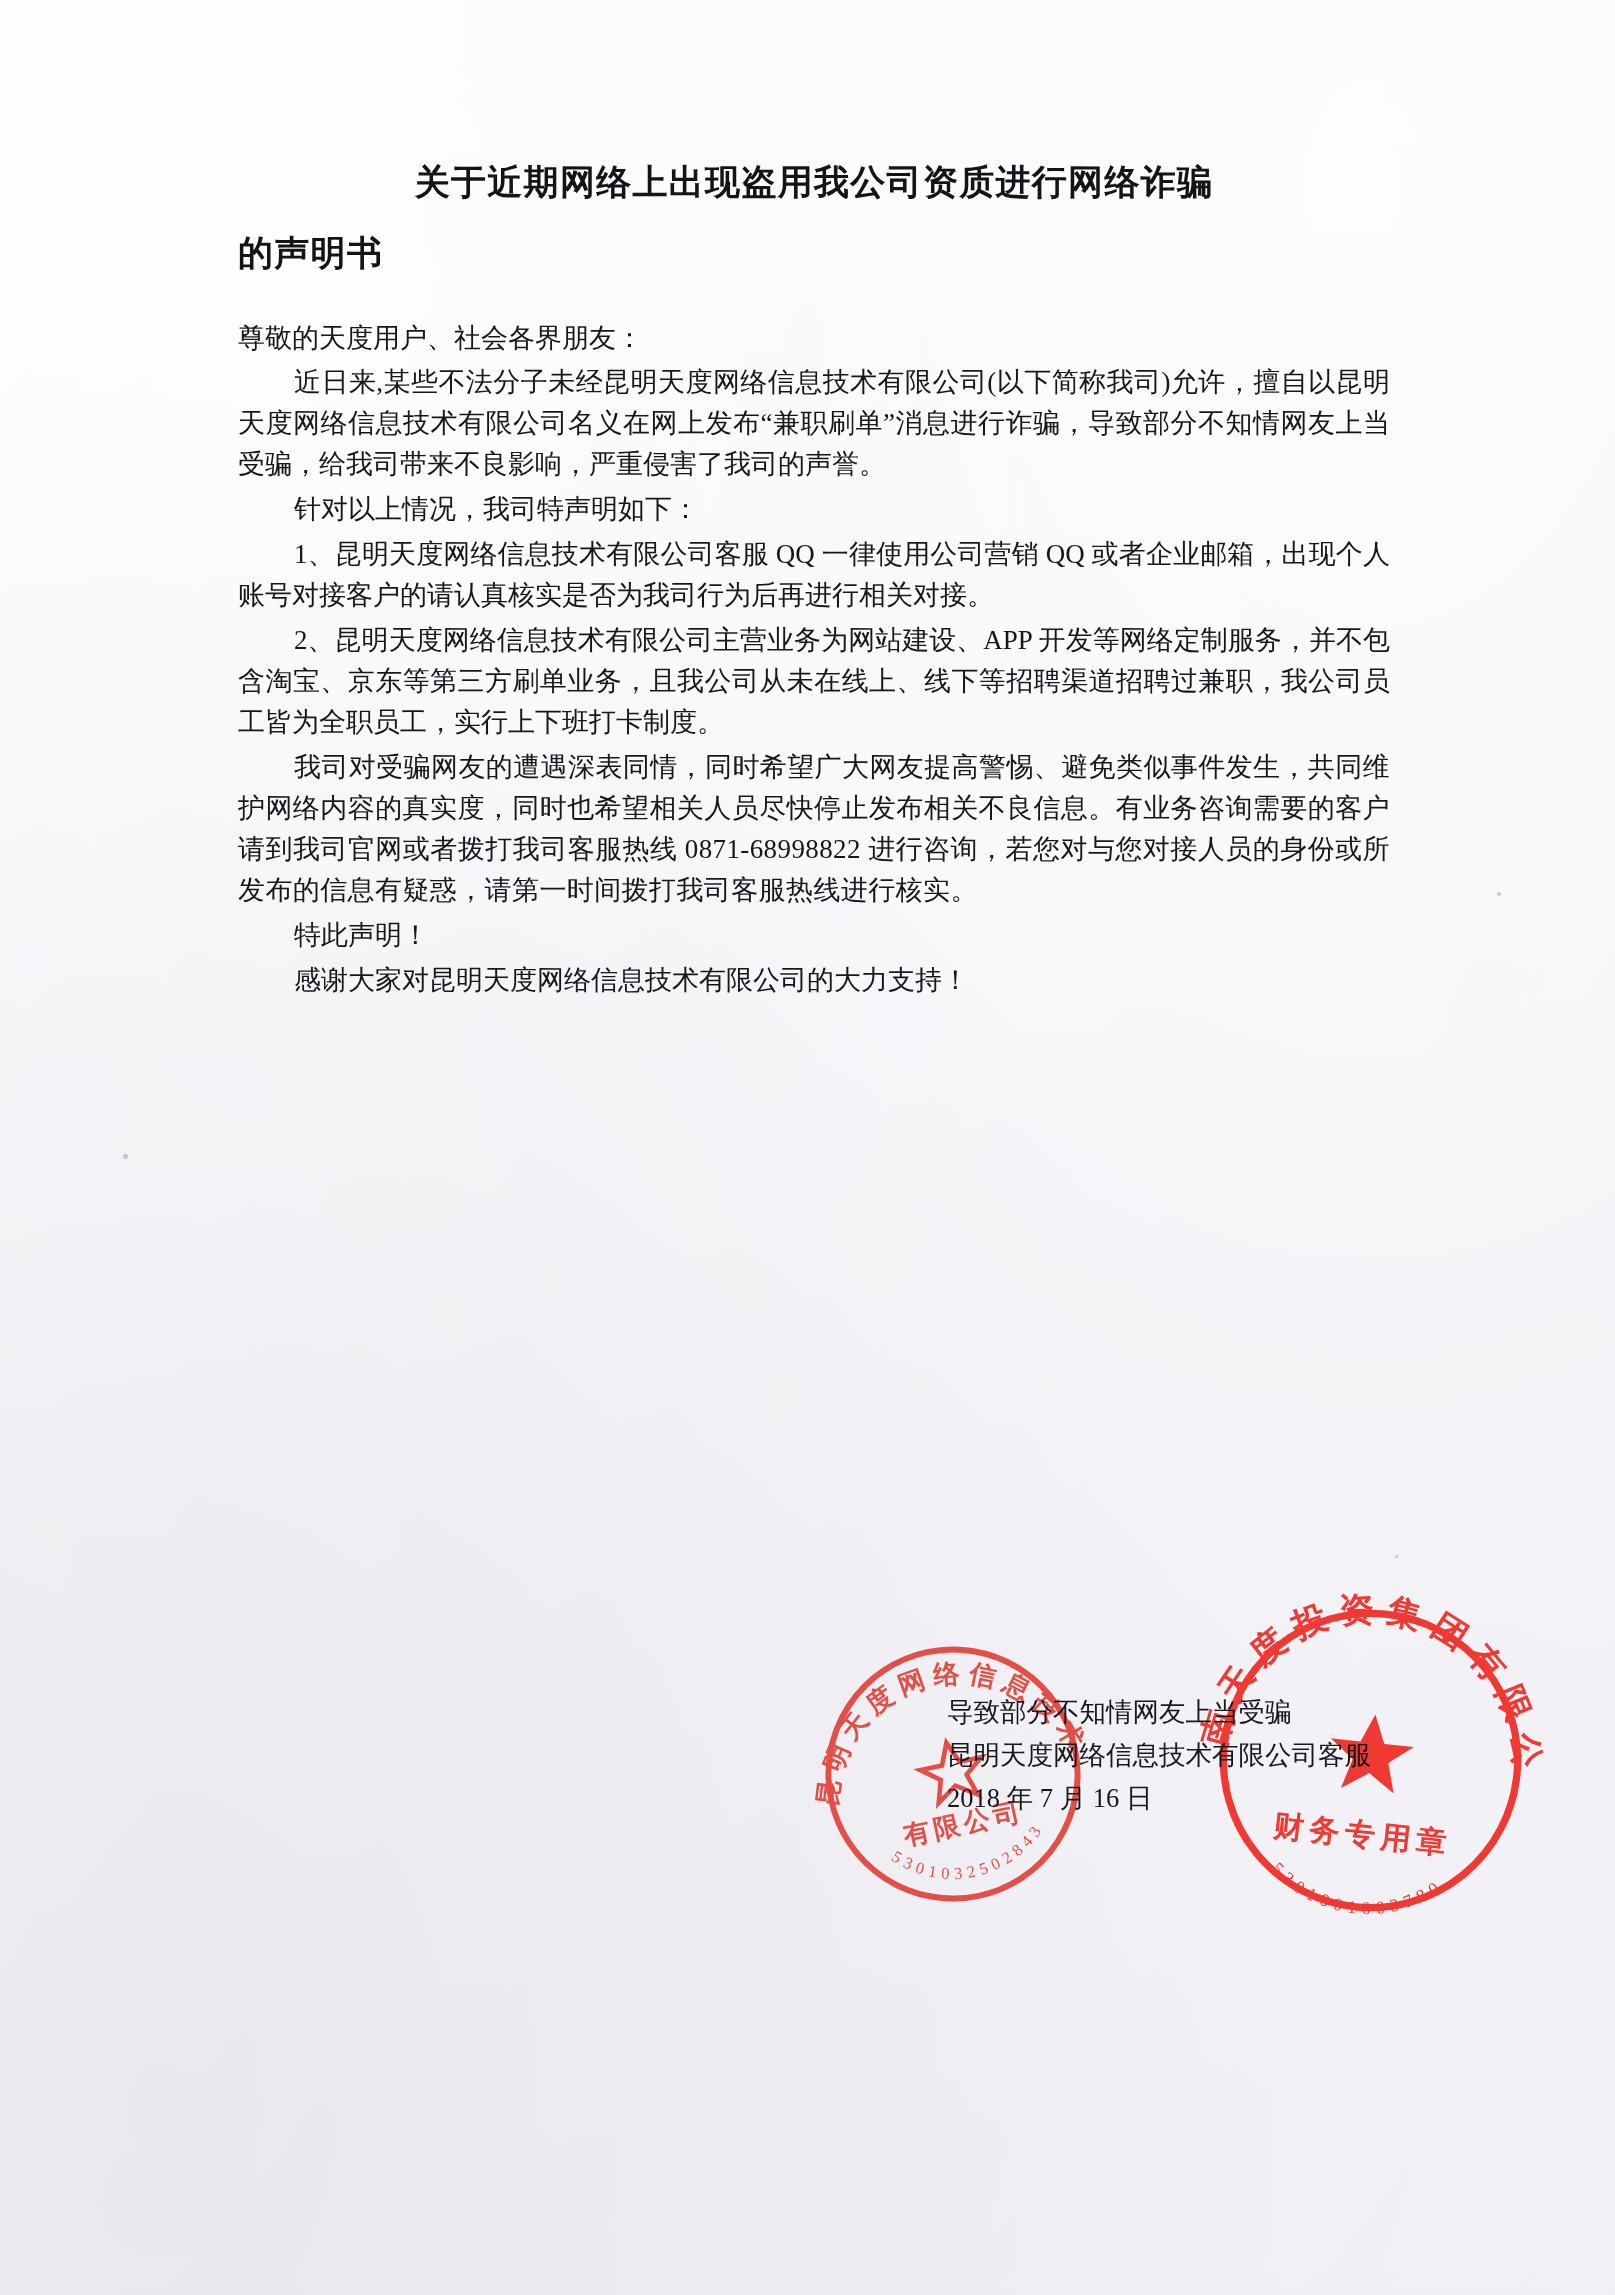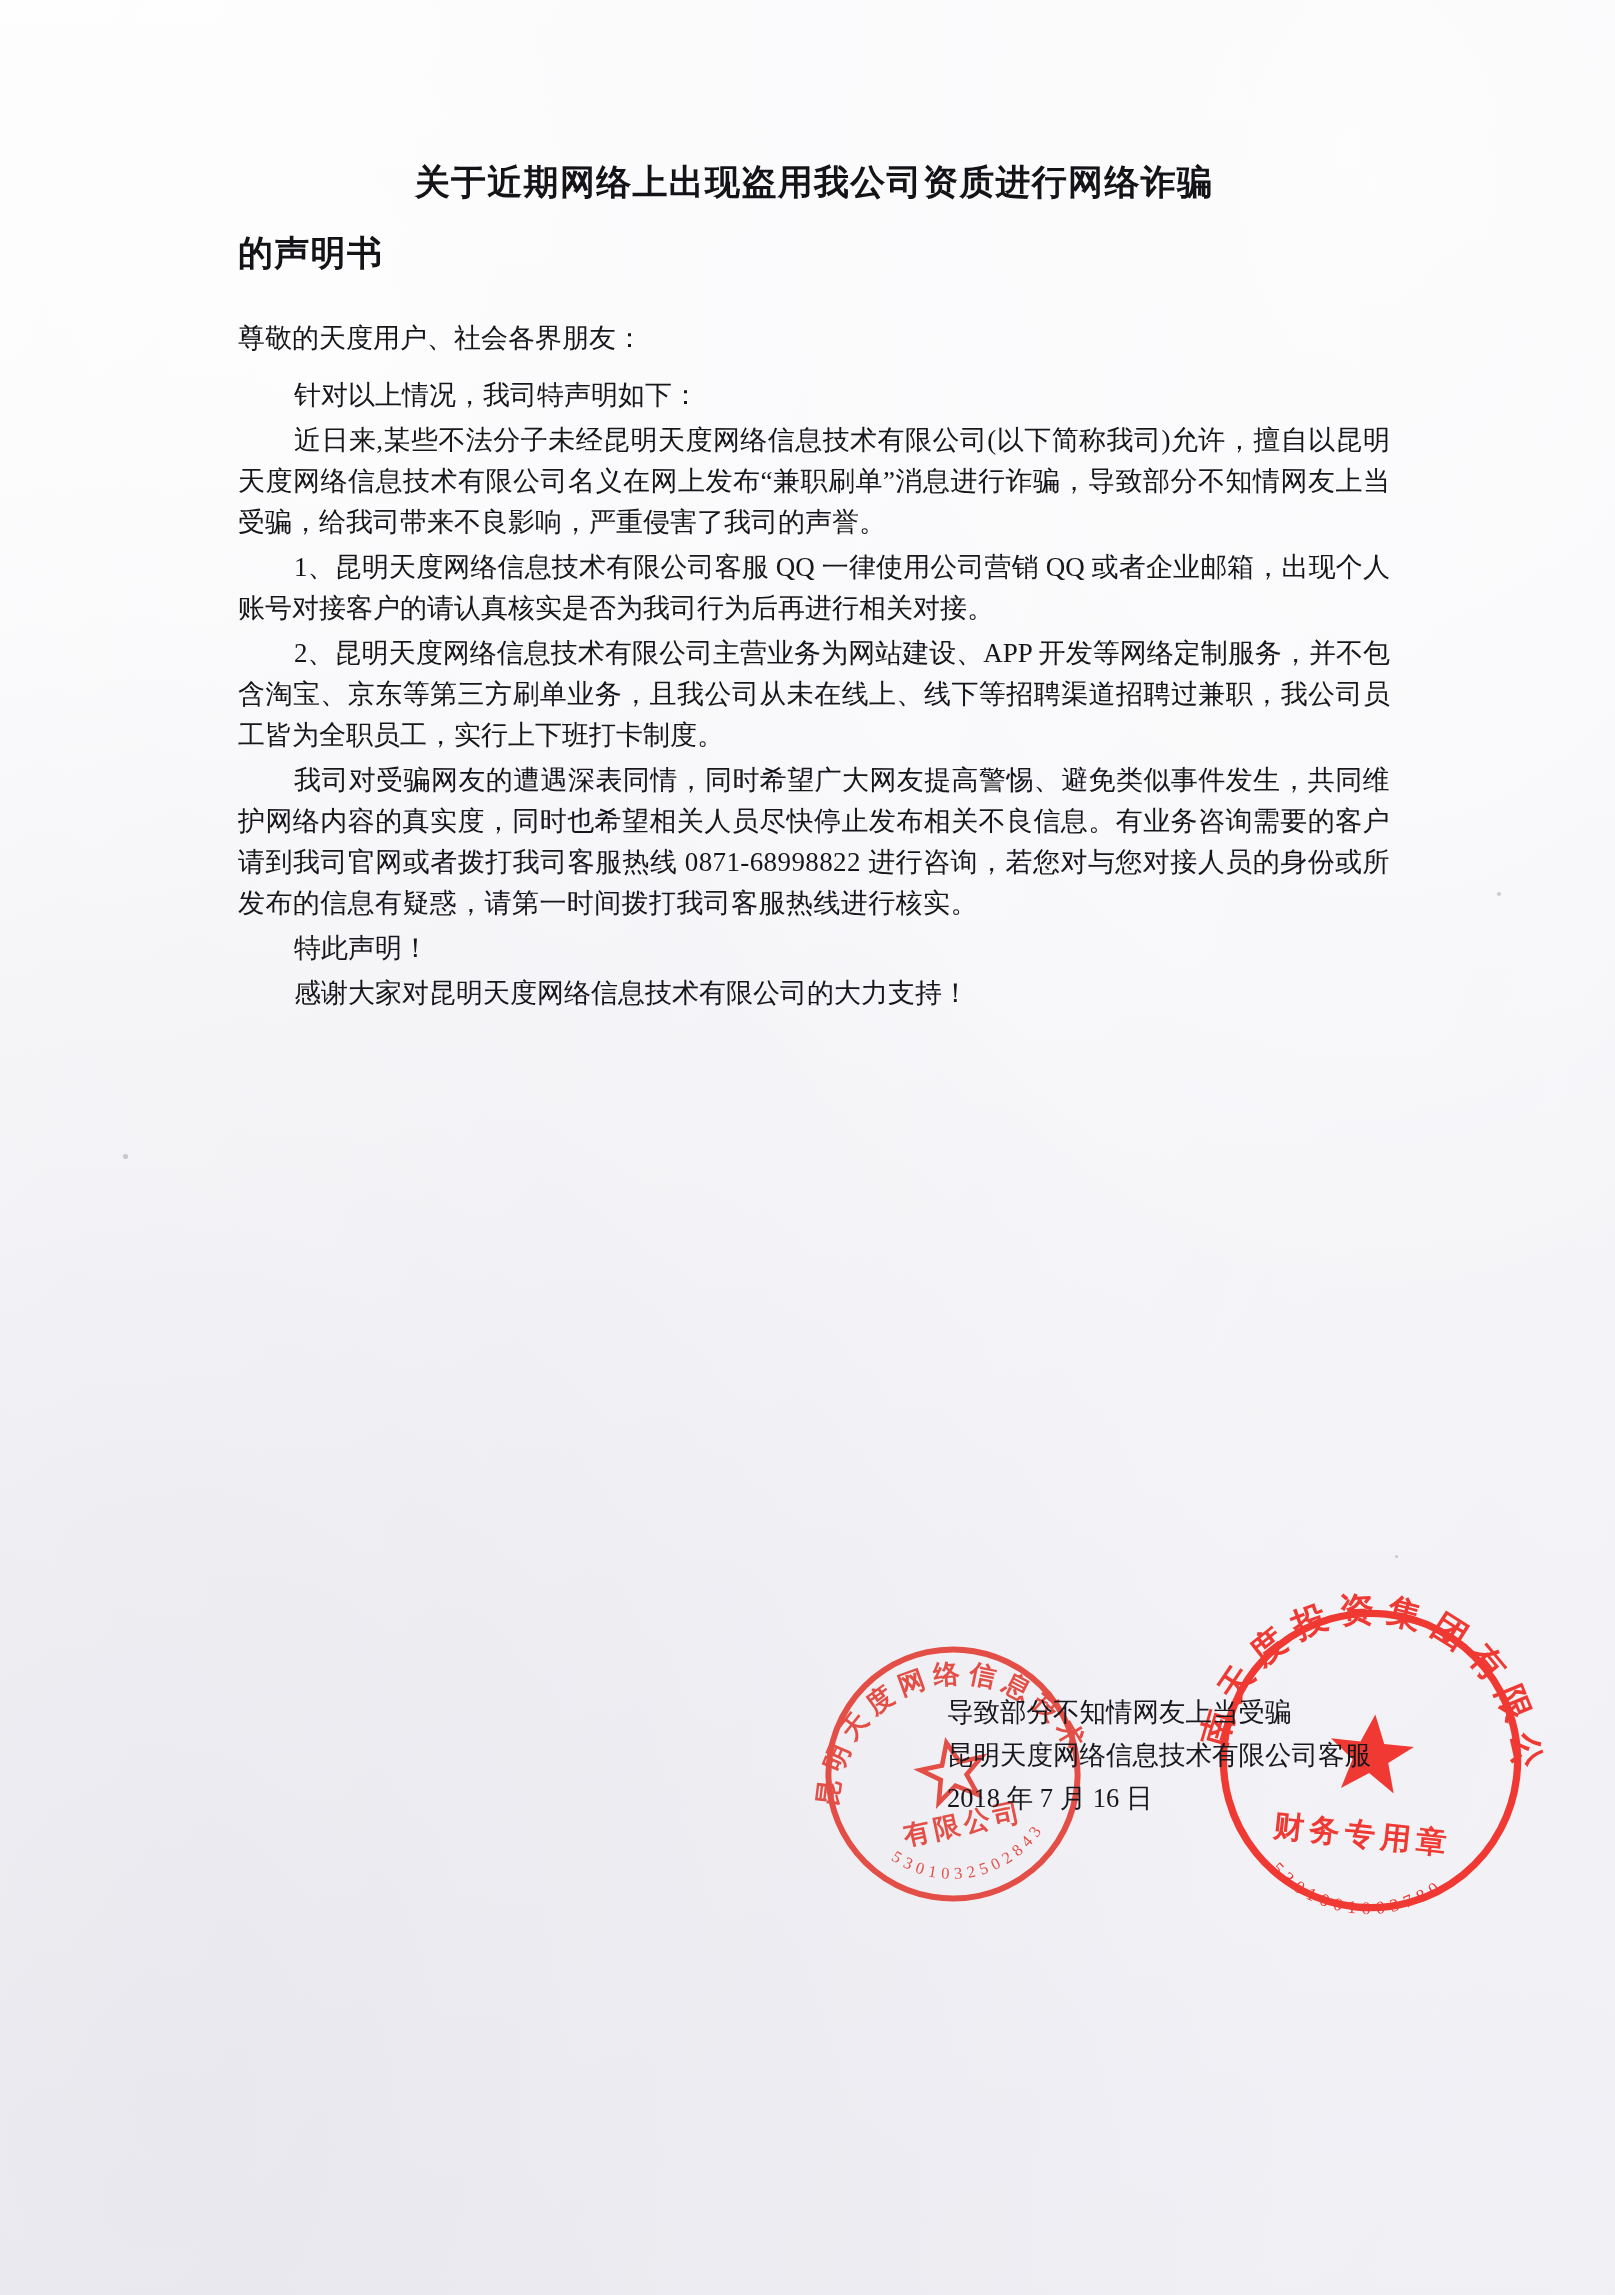--- a/index.html
+++ b/index.html
@@ -58,21 +58,21 @@
     font-size: 27px;
     line-height: 1.52;
     color: #16161b;
     text-align: justify;
     text-justify: inter-ideograph;
   }
   .salutation {
     font-size: 27px;
     line-height: 1.5;
     color: #16161b;
-    margin-bottom: 16px;
+    margin-bottom: 3px;
   }
   p.para {
     margin: 0 0 4px 0;
     text-indent: 56px;
     font-size: 27px;
     line-height: 1.52;
     color: #16161b;
     text-align: justify;
     text-justify: inter-ideograph;
   }
@@ -115,22 +115,22 @@
   <div class="speck" style="left:1497px;top:892px;width:4px;height:4px;"></div>
   <div class="speck" style="left:1395px;top:1555px;width:3.3px;height:3.3px;"></div>
 
   <div class="content">
     <div class="title">关于近期网络上出现盗用我公司资质进行网络诈骗</div>
     <div class="title-line2">的声明书</div>
 
     <div class="body-block">
       <div class="salutation">尊敬的天度用户、社会各界朋友：</div>
 
+      <p class="para">近日来,某些不法分子未经昆明天度网络信息技术有限公司(以下简称我司)允许，擅自以昆明天度网络信息技术有限公司名义在网上发布“兼职刷单”消息进行诈骗，导致部分不知情网友上当受骗，给我司带来不良影响，严重侵害了我司的声誉。</p>
       <p class="para">针对以上情况，我司特声明如下：</p>
-      <p class="para">近日来,某些不法分子未经昆明天度网络信息技术有限公司(以下简称我司)允许，擅自以昆明天度网络信息技术有限公司名义在网上发布“兼职刷单”消息进行诈骗，导致部分不知情网友上当受骗，给我司带来不良影响，严重侵害了我司的声誉。</p>
       <p class="para">1、昆明天度网络信息技术有限公司客服 QQ 一律使用公司营销 QQ 或者企业邮箱，出现个人账号对接客户的请认真核实是否为我司行为后再进行相关对接。</p>
       <p class="para">2、昆明天度网络信息技术有限公司主营业务为网站建设、APP 开发等网络定制服务，并不包含淘宝、京东等第三方刷单业务，且我公司从未在线上、线下等招聘渠道招聘过兼职，我公司员工皆为全职员工，实行上下班打卡制度。</p>
       <p class="para spaced">我司对受骗网友的遭遇深表同情，同时希望广大网友提高警惕、避免类似事件发生，共同维护网络内容的真实度，同时也希望相关人员尽快停止发布相关不良信息。有业务咨询需要的客户请到我司官网或者拨打我司客服热线 0871-68998822 进行咨询，若您对与您对接人员的身份或所发布的信息有疑惑，请第一时间拨打我司客服热线进行核实。</p>
       <p class="para">特此声明！</p>
       <p class="para">感谢大家对昆明天度网络信息技术有限公司的大力支持！</p>
     </div>
   </div>
 
   <div class="seal" style="left:794px;top:1615px;">
     <svg width="318" height="318" viewBox="0 0 480 480">

